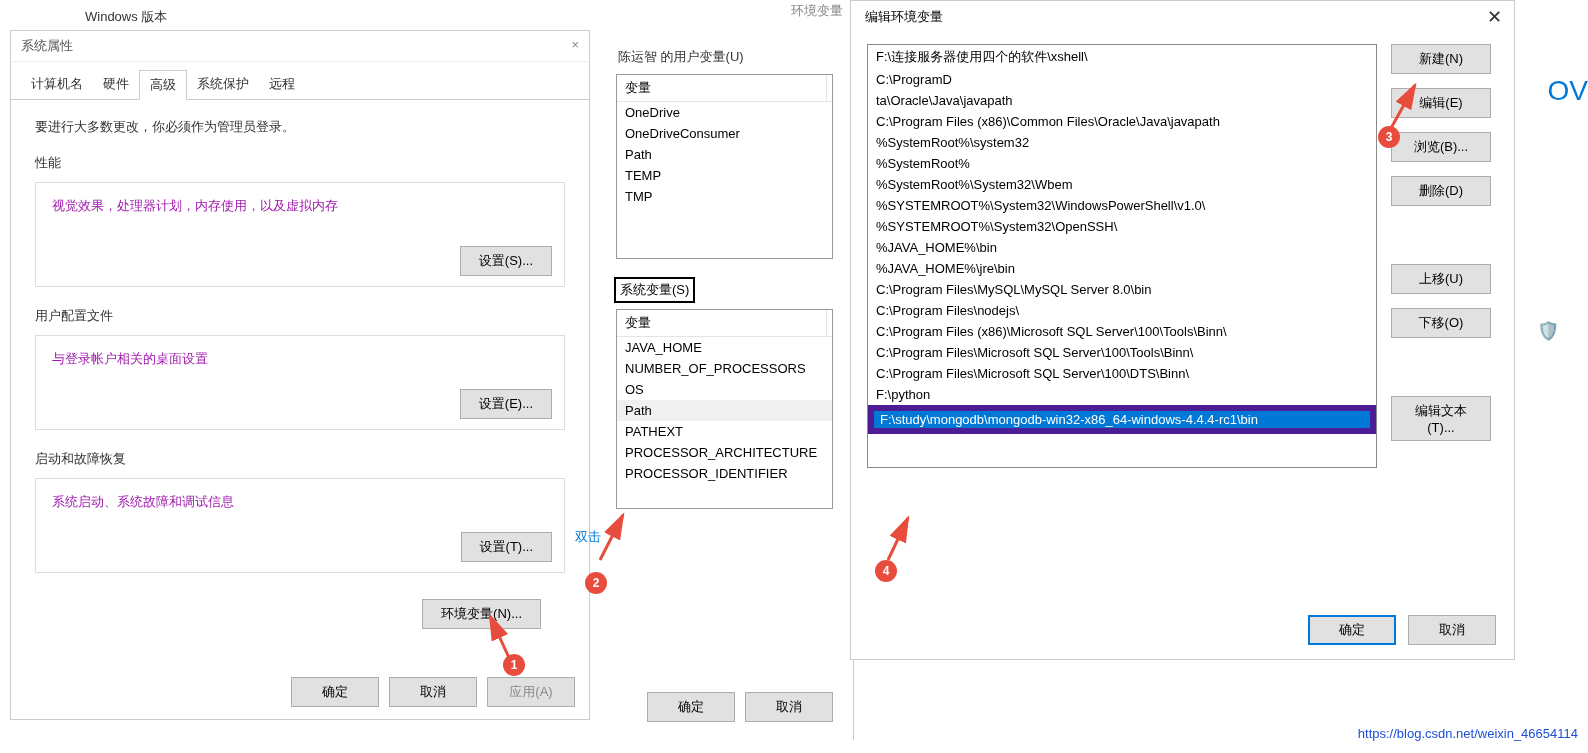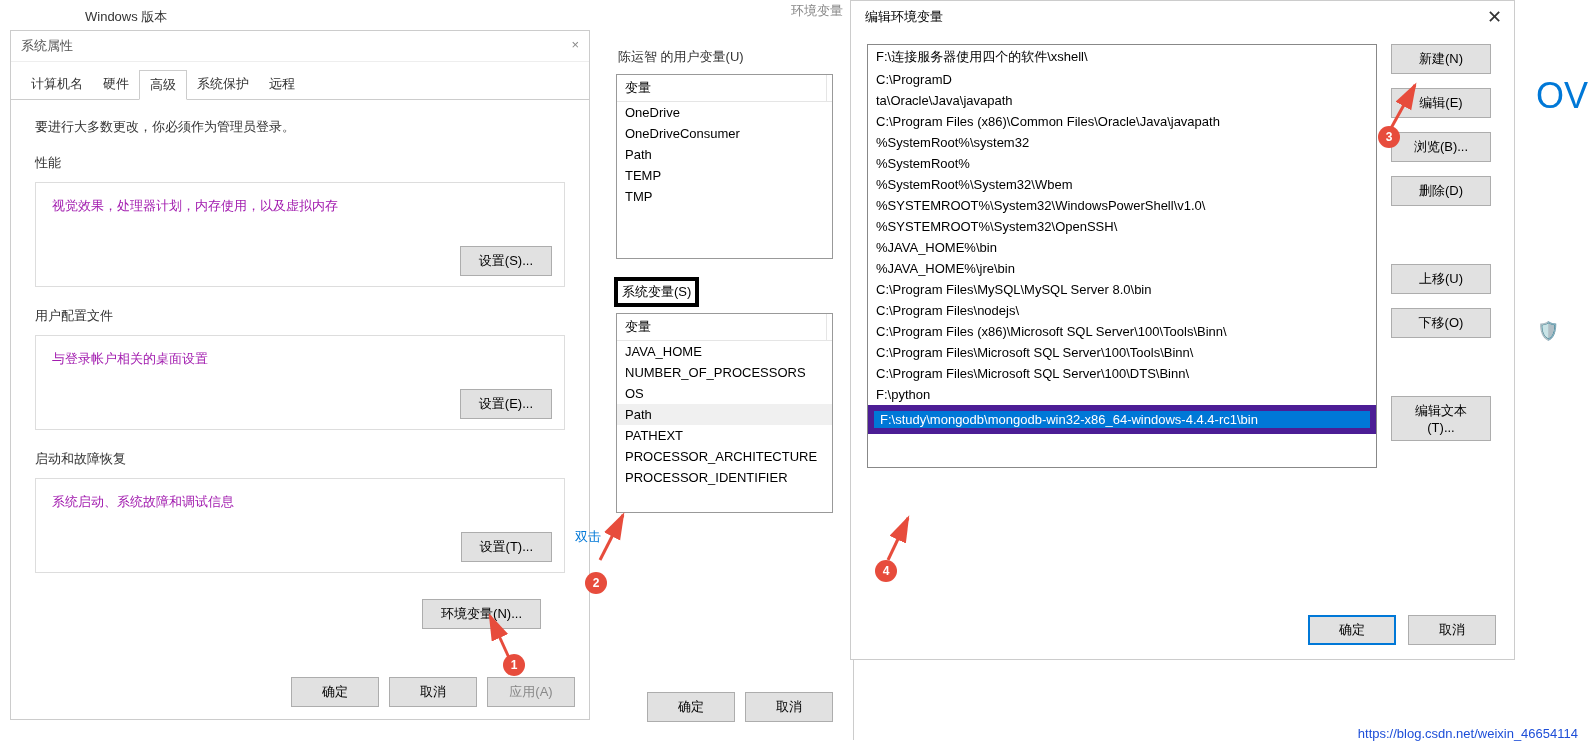--- a/index.html
+++ b/index.html
@@ -31,39 +31,39 @@
     
     .dlg2 { position: absolute; left: 596px; top: 0; width: 258px; height: 740px; border-right: 1px solid #ccc; background: #fff; }
     .dlg2-header { padding: 2px 10px 8px 10px; color: #888; text-align: right; }
     .group-label { margin: 20px 0 8px 22px; color: #333; }
     .var-table { margin: 0 20px; border: 1px solid #999; background: #fff; height: 185px; overflow: hidden; }
     .var-header { display: flex; background: #fff; border-bottom: 1px solid #e5e5e5; }
     .var-header span { padding: 4px 8px; border-right: 1px solid #e5e5e5; }
     .var-header span:first-child { flex: 0 0 210px; }
     .var-row { padding: 3px 8px; cursor: pointer; white-space: nowrap; overflow: hidden; }
     .var-row.selected { background: #f0f0f0; }
-    .sys-label-box { display: inline-block; border: 4px solid #000000; padding: 2px 4px; margin: 18px 0 6px 18px; }
+    .sys-label-box { display: inline-block; border: 2px solid #000000; padding: 2px 4px; margin: 18px 0 6px 18px; }
     .var-table2 { margin: 0 20px; border: 1px solid #999; background: #fff; height: 200px; overflow: hidden; }
     .dlg2-footer { position: absolute; bottom: 18px; right: 20px; display: flex; gap: 10px; }
     
     
     .dlg3 { position: absolute; left: 850px; top: 0; width: 665px; height: 660px; border: 1px solid #ccc; background: #fff; }
     .dlg3-title { padding: 7px 12px 10px 14px; display: flex; justify-content: space-between; align-items: center; }
     .dlg3-close { font-size: 18px; color: #333; cursor: pointer; line-height: 1; }
     .dlg3-body { padding: 8px 16px; display: flex; gap: 14px; }
     .path-list { border: 1px solid #888; width: 510px; height: 424px; overflow: hidden; background: #fff; }
     .path-row { padding: 3px 8px; white-space: nowrap; overflow: hidden; text-overflow: ellipsis; }
     .path-row.highlighted { background: #0078d7; color: #fff; border: 6px solid #4c1d95; padding: 1px 6px; }
     .btn-col { display: flex; flex-direction: column; gap: 14px; width: 100px; }
     .btn-col .spacer { height: 30px; }
     .dlg3-footer { position: absolute; bottom: 14px; right: 18px; display: flex; gap: 12px; }
     .num-badge { width: 22px; height: 22px; border-radius: 50%; background: #e74c3c; color: #fff; display: flex; align-items: center; justify-content: center; font-size: 12px; font-weight: bold; position: absolute; }
     .dbl-click { position: absolute; color: #0078d7; font-size: 13px; }
     .watermark { position: absolute; right: 10px; bottom: 12px; color: #1d4ed8; font-size: 13px; }
-    .ov-text { position: absolute; right: 0; top: 75px; color: #0078d7; font-size: 36px; font-weight: 300; }
+    .ov-text { position: absolute; right: 0; top: 75px; color: #0078d7; font-size: 28px; font-weight: 300; }
     .shield { position: absolute; right: 28px; top: 320px; font-size: 18px; }
     
     svg.arrow-svg { position: absolute; overflow: visible; }
   </style>
 </head>
 <body>
 
 <div class="win-version">Windows 版本</div>
 
 <div class="dlg1">

